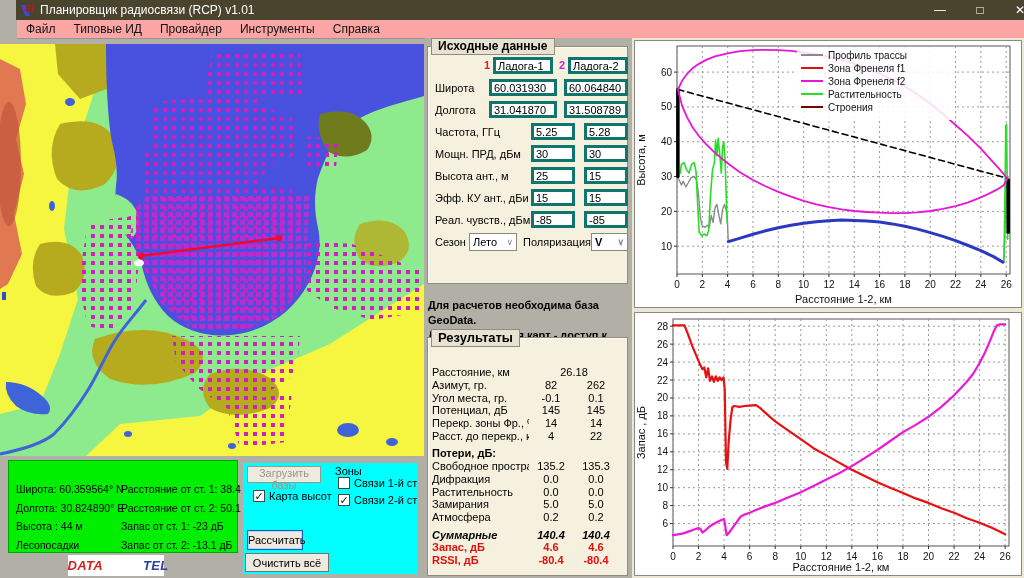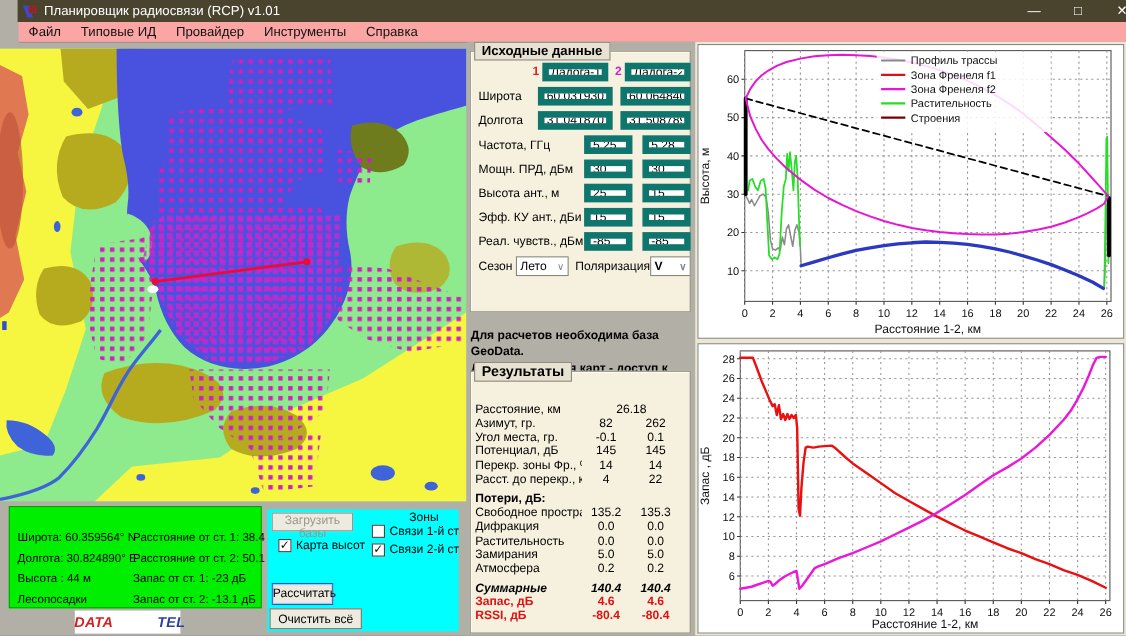--- a/index.html
+++ b/index.html
@@ -31,35 +31,35 @@
   .dt-red { color:#d42020; font-weight:bold; font-style:italic; font-size:13px; letter-spacing:0.3px; }
   .dt-blue { color:#2a3fa0; font-weight:bold; font-style:italic; font-size:13px; letter-spacing:0.3px;margin-left:36px; }
 
   
   .cyan-panel { position:absolute; left:243px; top:463px; width:174px; height:111px; background:#00ffff; font-size:11px; }
   .btn { position:absolute; background:#edeadf; border:1px solid #76736a; font-size:11px; font-family:inherit; color:#000; text-align:center; }
   .btn.disabled { color:#9b978b; border-color:#9b978b; }
   .btn.focused { border:1px solid #0f5cc5; box-shadow: inset 0 0 0 1px #bcd4f0; }
   .chk { position:absolute; display:flex; align-items:center; gap:4px; white-space:nowrap; }
   .chk .box { width:12px; height:12px; background:#fff; border:1px solid #444; font-size:11px; line-height:10px; text-align:center; color:#111; }
-  .small-label { position:absolute;margin-left:37px; }
+  .small-label { position:absolute; }
 
   
   .mid { position:absolute; left:425px; top:38px; width:207px; height:540px; background:#b2afa6; }
   .panel { position:absolute; background:#f6f1de; border:1px solid #8f8c80; box-shadow: inset 1px 1px 0 #fffdf4; }
   .panel-cap { position:absolute; top:-9px; left:3px; background:#e7e2d1; border:1px solid #8f8c80; padding:0 6px 1px 6px; font-weight:bold; color:#000; white-space:nowrap; }
   .cap1 { font-size:12px; }
   .cap2 { font-size:13px; }
   .panel-inputs { left:2px; top:8px; width:201px; height:238px;padding-left:32px; }
   .panel-results { left:2px; top:299px; width:201px; height:239px; }
 
   .irows { position:absolute; left:0; top:10px; width:100%; font-size:11px; }
   .irow { position:relative; height:22px; margin:0 3px; }
   .ilab { position:absolute; left:4px; top:3px; color:#000; white-space:nowrap; }
-  .tin { position:absolute; top:0; height:17px; border:6px solid #0f766e; background:#fff; font-size:11px; padding:0 2px; font-family:inherit; color:#000; }
+  .tin { position:absolute; top:0; height:17px; border:3px solid #0f766e; background:#fff; font-size:11px; padding:0 2px; font-family:inherit; color:#000; }
   .st-num { position:absolute; top:2px; font-weight:bold; }
   .n1 { left:53px; color:#e02020; }
   .n2 { left:128px; color:#cc22cc; }
   .name1 { left:62px; width:60px; }
   .name2 { left:137px; width:60px; }
   .wa { left:58px; width:68px; }
   .wb { left:133px; width:64px; }
   .na { left:100px; width:44px; }
   .nb { left:153px; width:44px; }
   .sel { position:absolute; top:0; height:18px; border:1px solid #8a877c; background:#fff; display:flex; align-items:center; padding-left:3px; }

